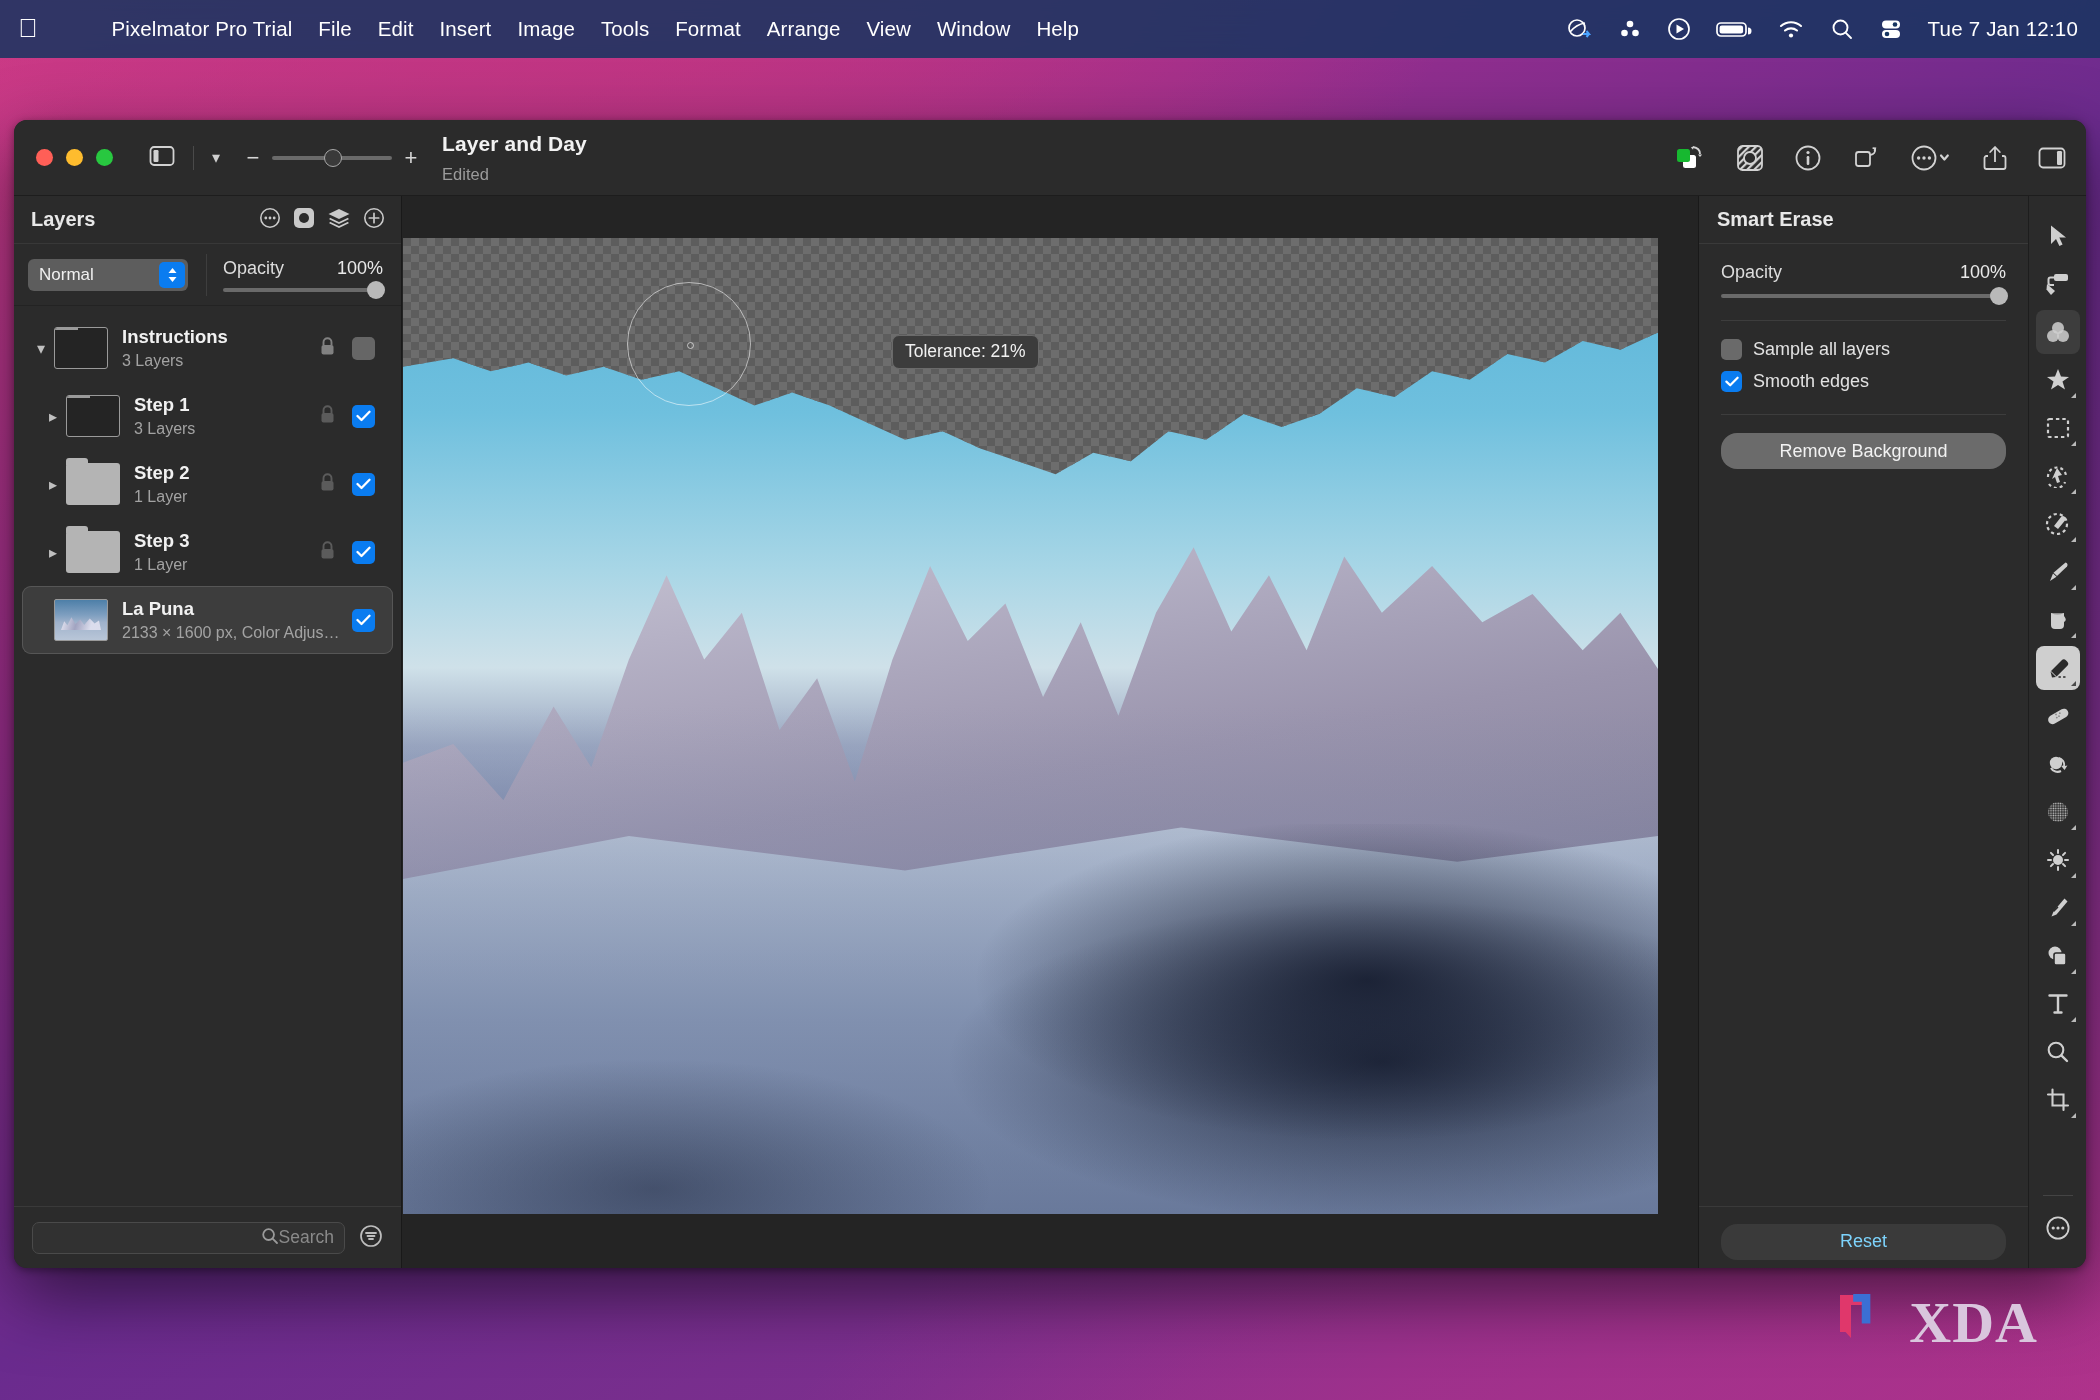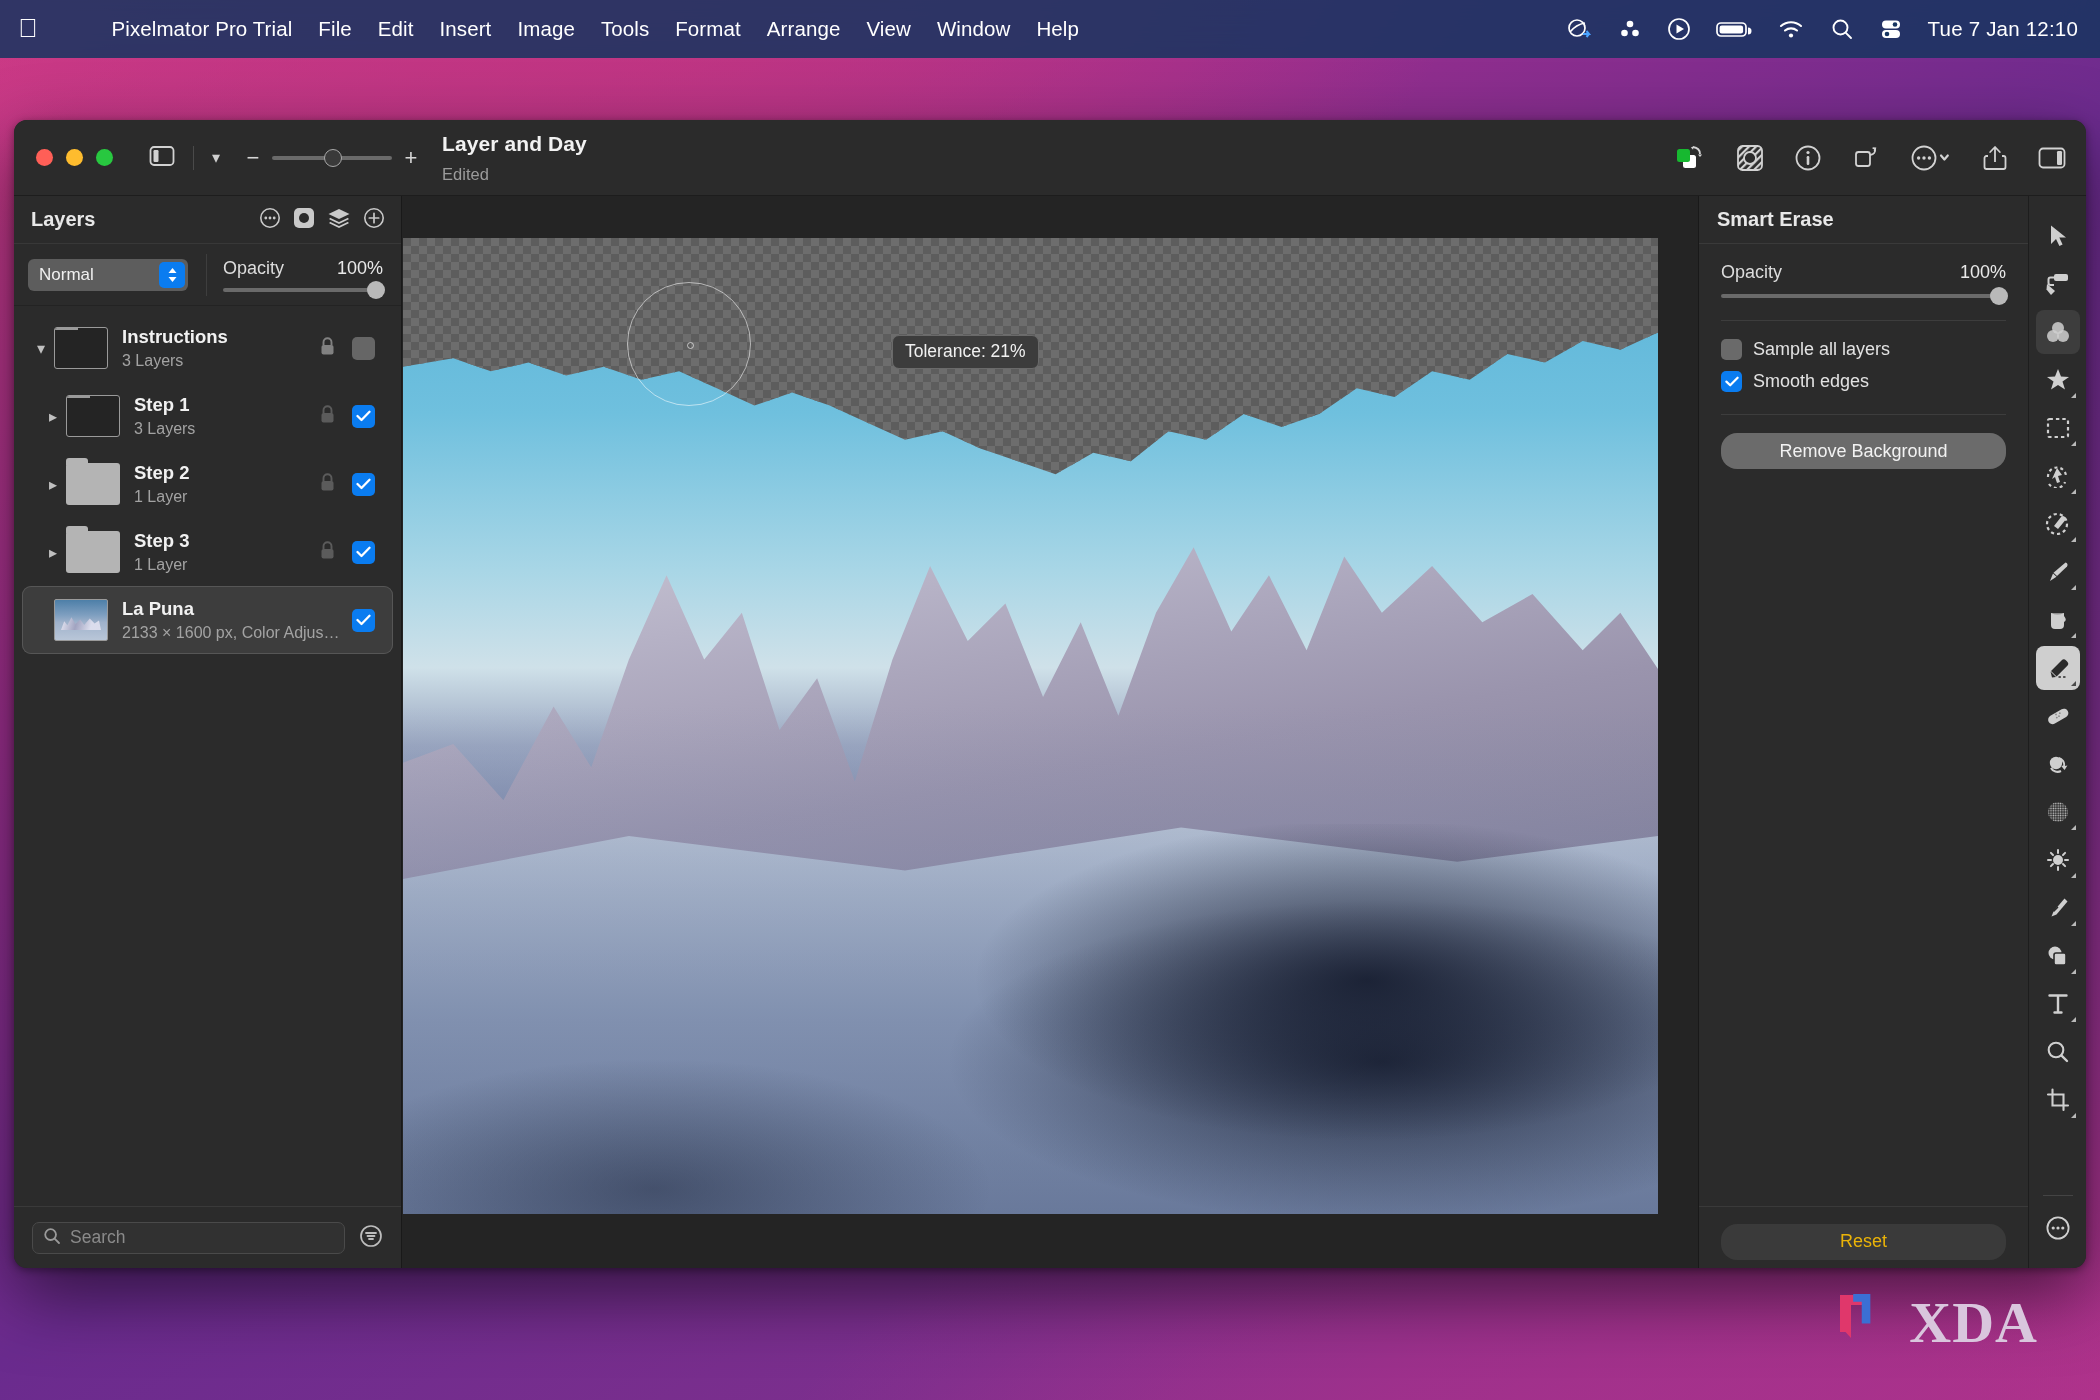--- a/index.html
+++ b/index.html
@@ -211,21 +211,21 @@
 
   #layers-foot {
     height: 62px; flex: 0 0 62px;
     display: flex; align-items: center; gap: 14px;
     padding: 0 18px 0 18px;
     border-top: 1px solid #3a3a3a;
   }
   .search-box {
     flex: 1; height: 32px; border-radius: 7px;
     border: 1px solid #4a4a4a; background: #313131;
-    display: flex; align-items: center; padding: 0 10px; gap: 9px;
+    display: flex; align-items: center; padding: 0 10px;  justify-content: flex-end;
   }
   .search-ph { color: #8a8a8a; font-size: 17.5px; }
 
   
   #canvas-area {
     flex: 1; background: #242424; position: relative; overflow: hidden;
     display: flex; align-items: flex-start; justify-content: center;
   }
   #canvas {
     position: absolute;
@@ -331,21 +331,21 @@
   .cb.off { background:#6a6a6a; }
   .cb.on { background:#0a7cf0; display:flex;align-items:center;justify-content:center; }
   .cb-lbl { color:#e2e2e2; font-size:18px; }
   .rp-btn {
     height: 36px; border-radius: 16px; background: #6b6b6b;
     display:flex;align-items:center;justify-content:center;
     color:#f2f2f2; font-size:18px;
   }
   #rp-foot { height: 62px; flex:0 0 62px; padding: 0 22px; display:flex; align-items:center;
              border-top:1px solid #3a3a3a; }
-  .rp-btn.reset { width:100%; background:#3a3a3a; color:#eab308;margin-top:8px; }
+  .rp-btn.reset { width:100%; background:#3a3a3a; color:#7dd3fc;margin-top:8px; }
 
   
   #toolstrip {
     width: 58px; flex: 0 0 58px; background: #2b2b2b;
     border-left: 1px solid #1d1d1d;
     display: flex; flex-direction: column; align-items: center;
     padding-top: 18px;
   }
   .tool {
     width: 44px; height: 44px; border-radius: 8px;

